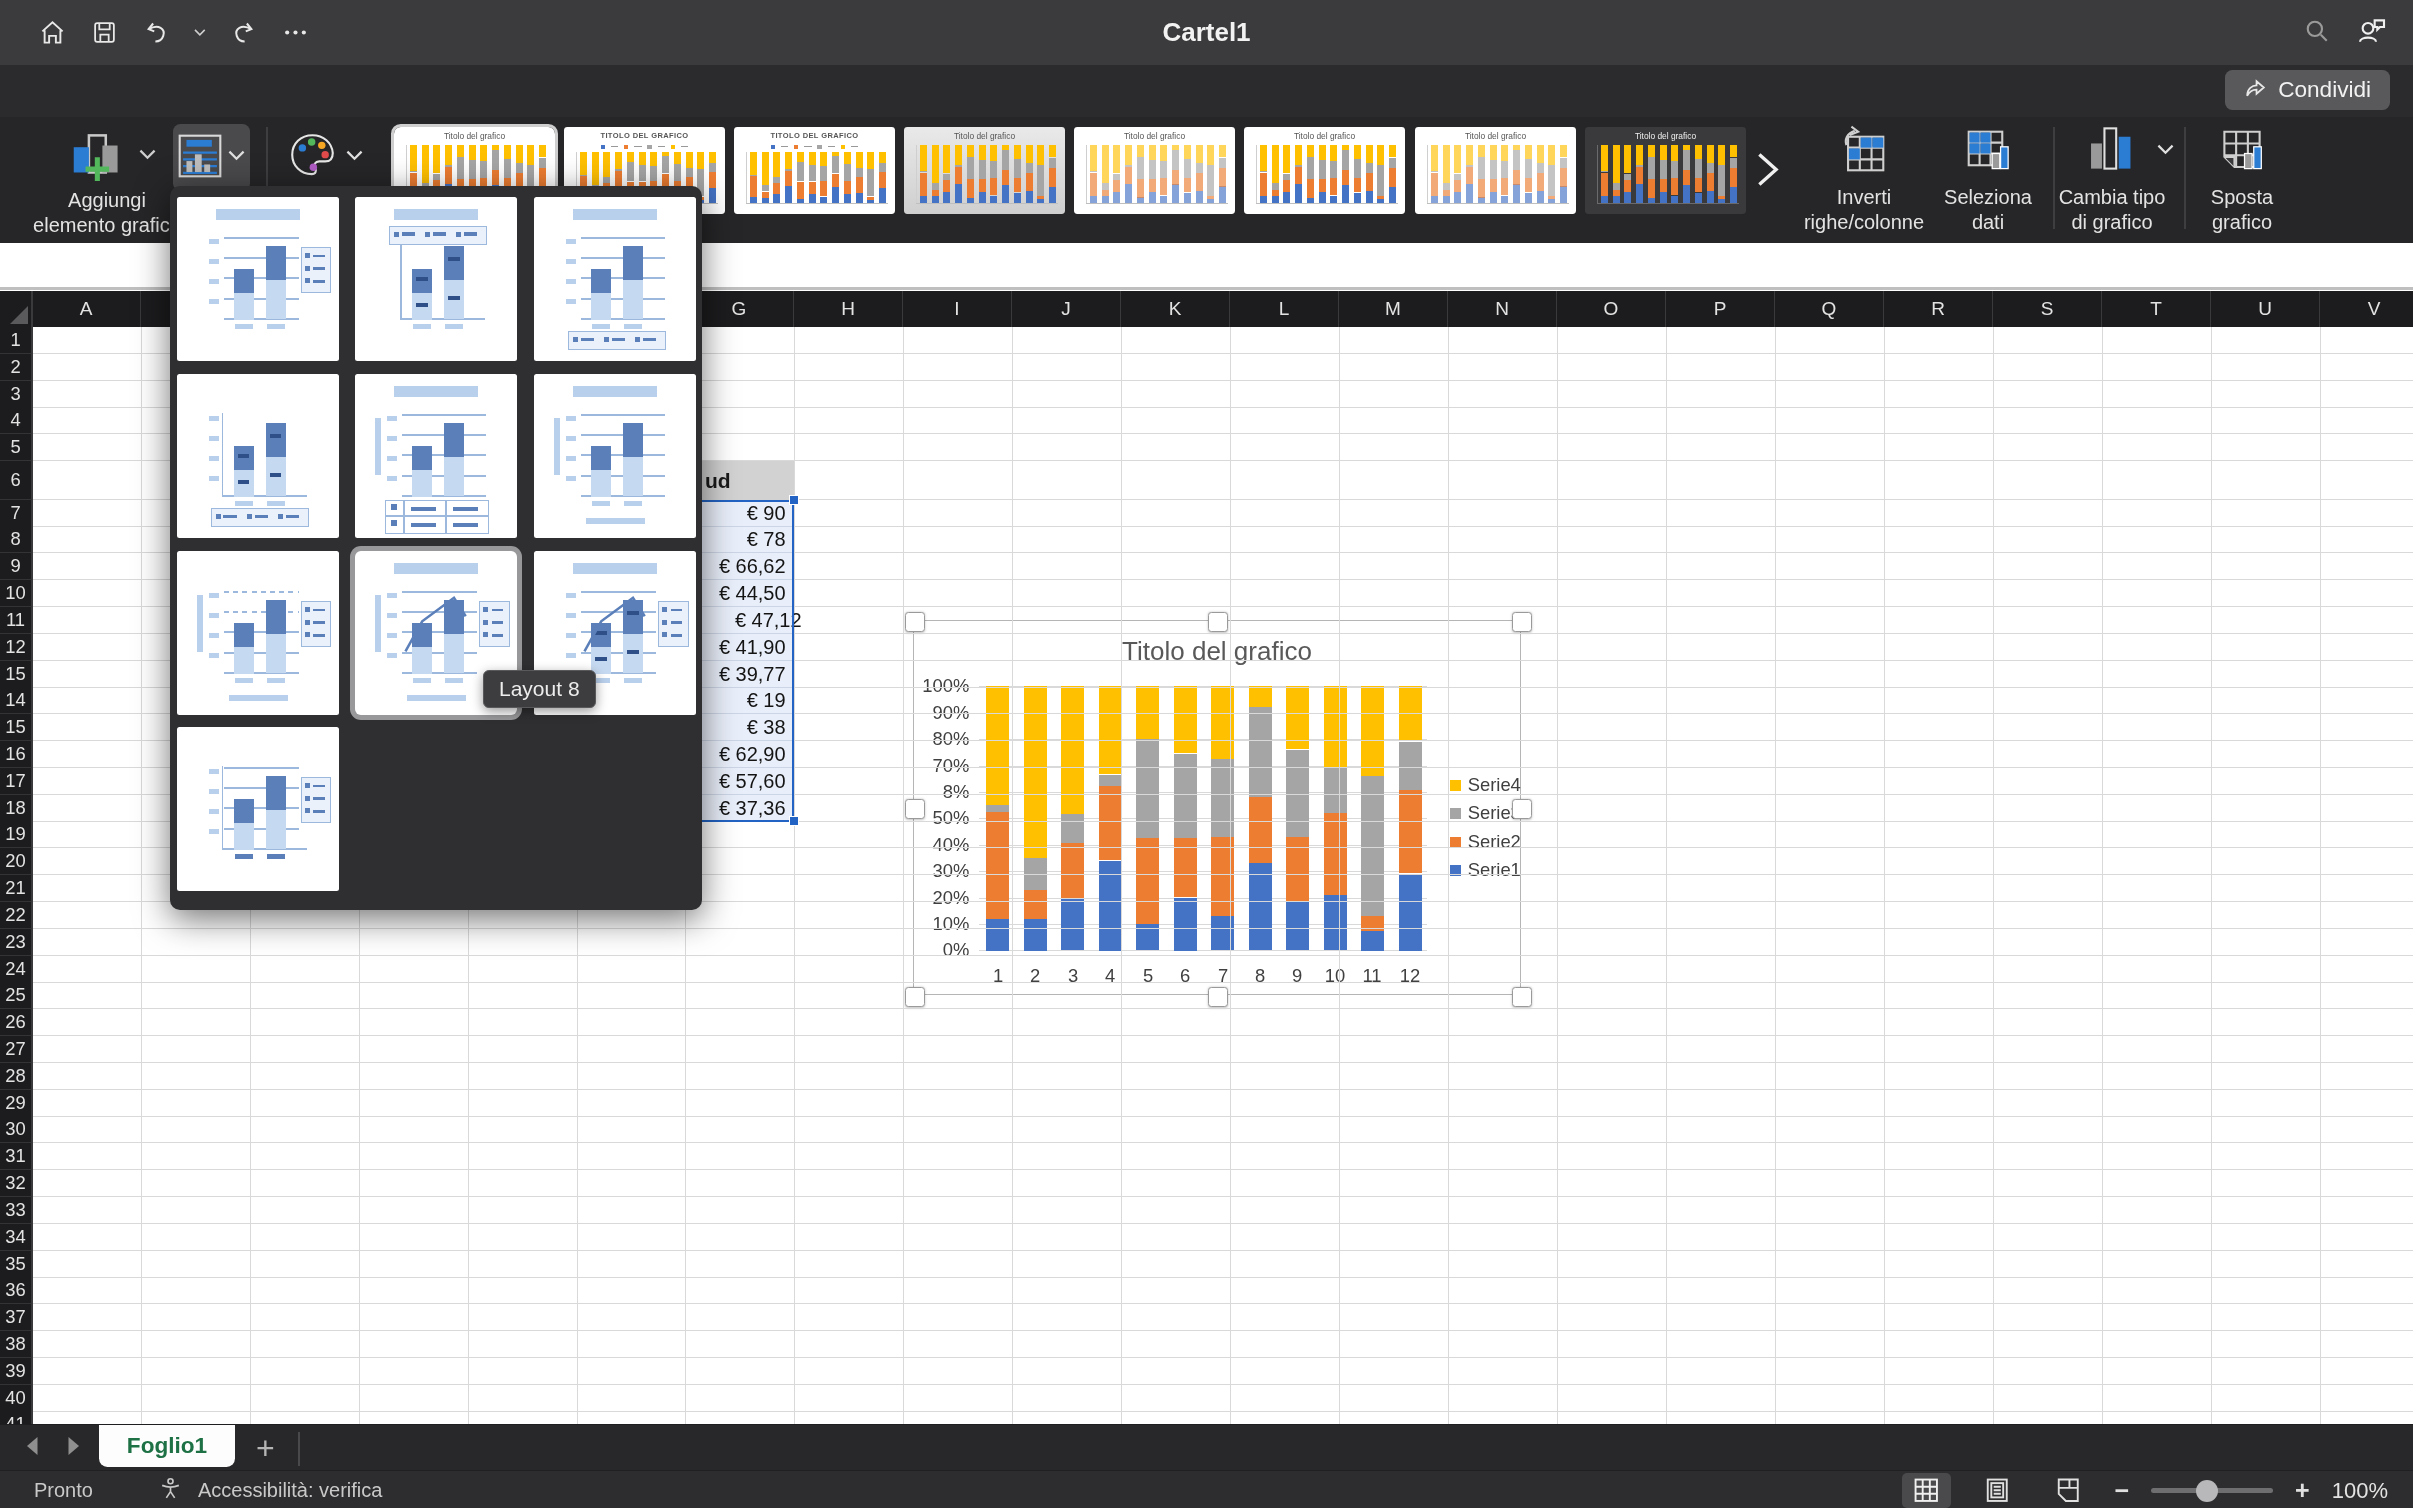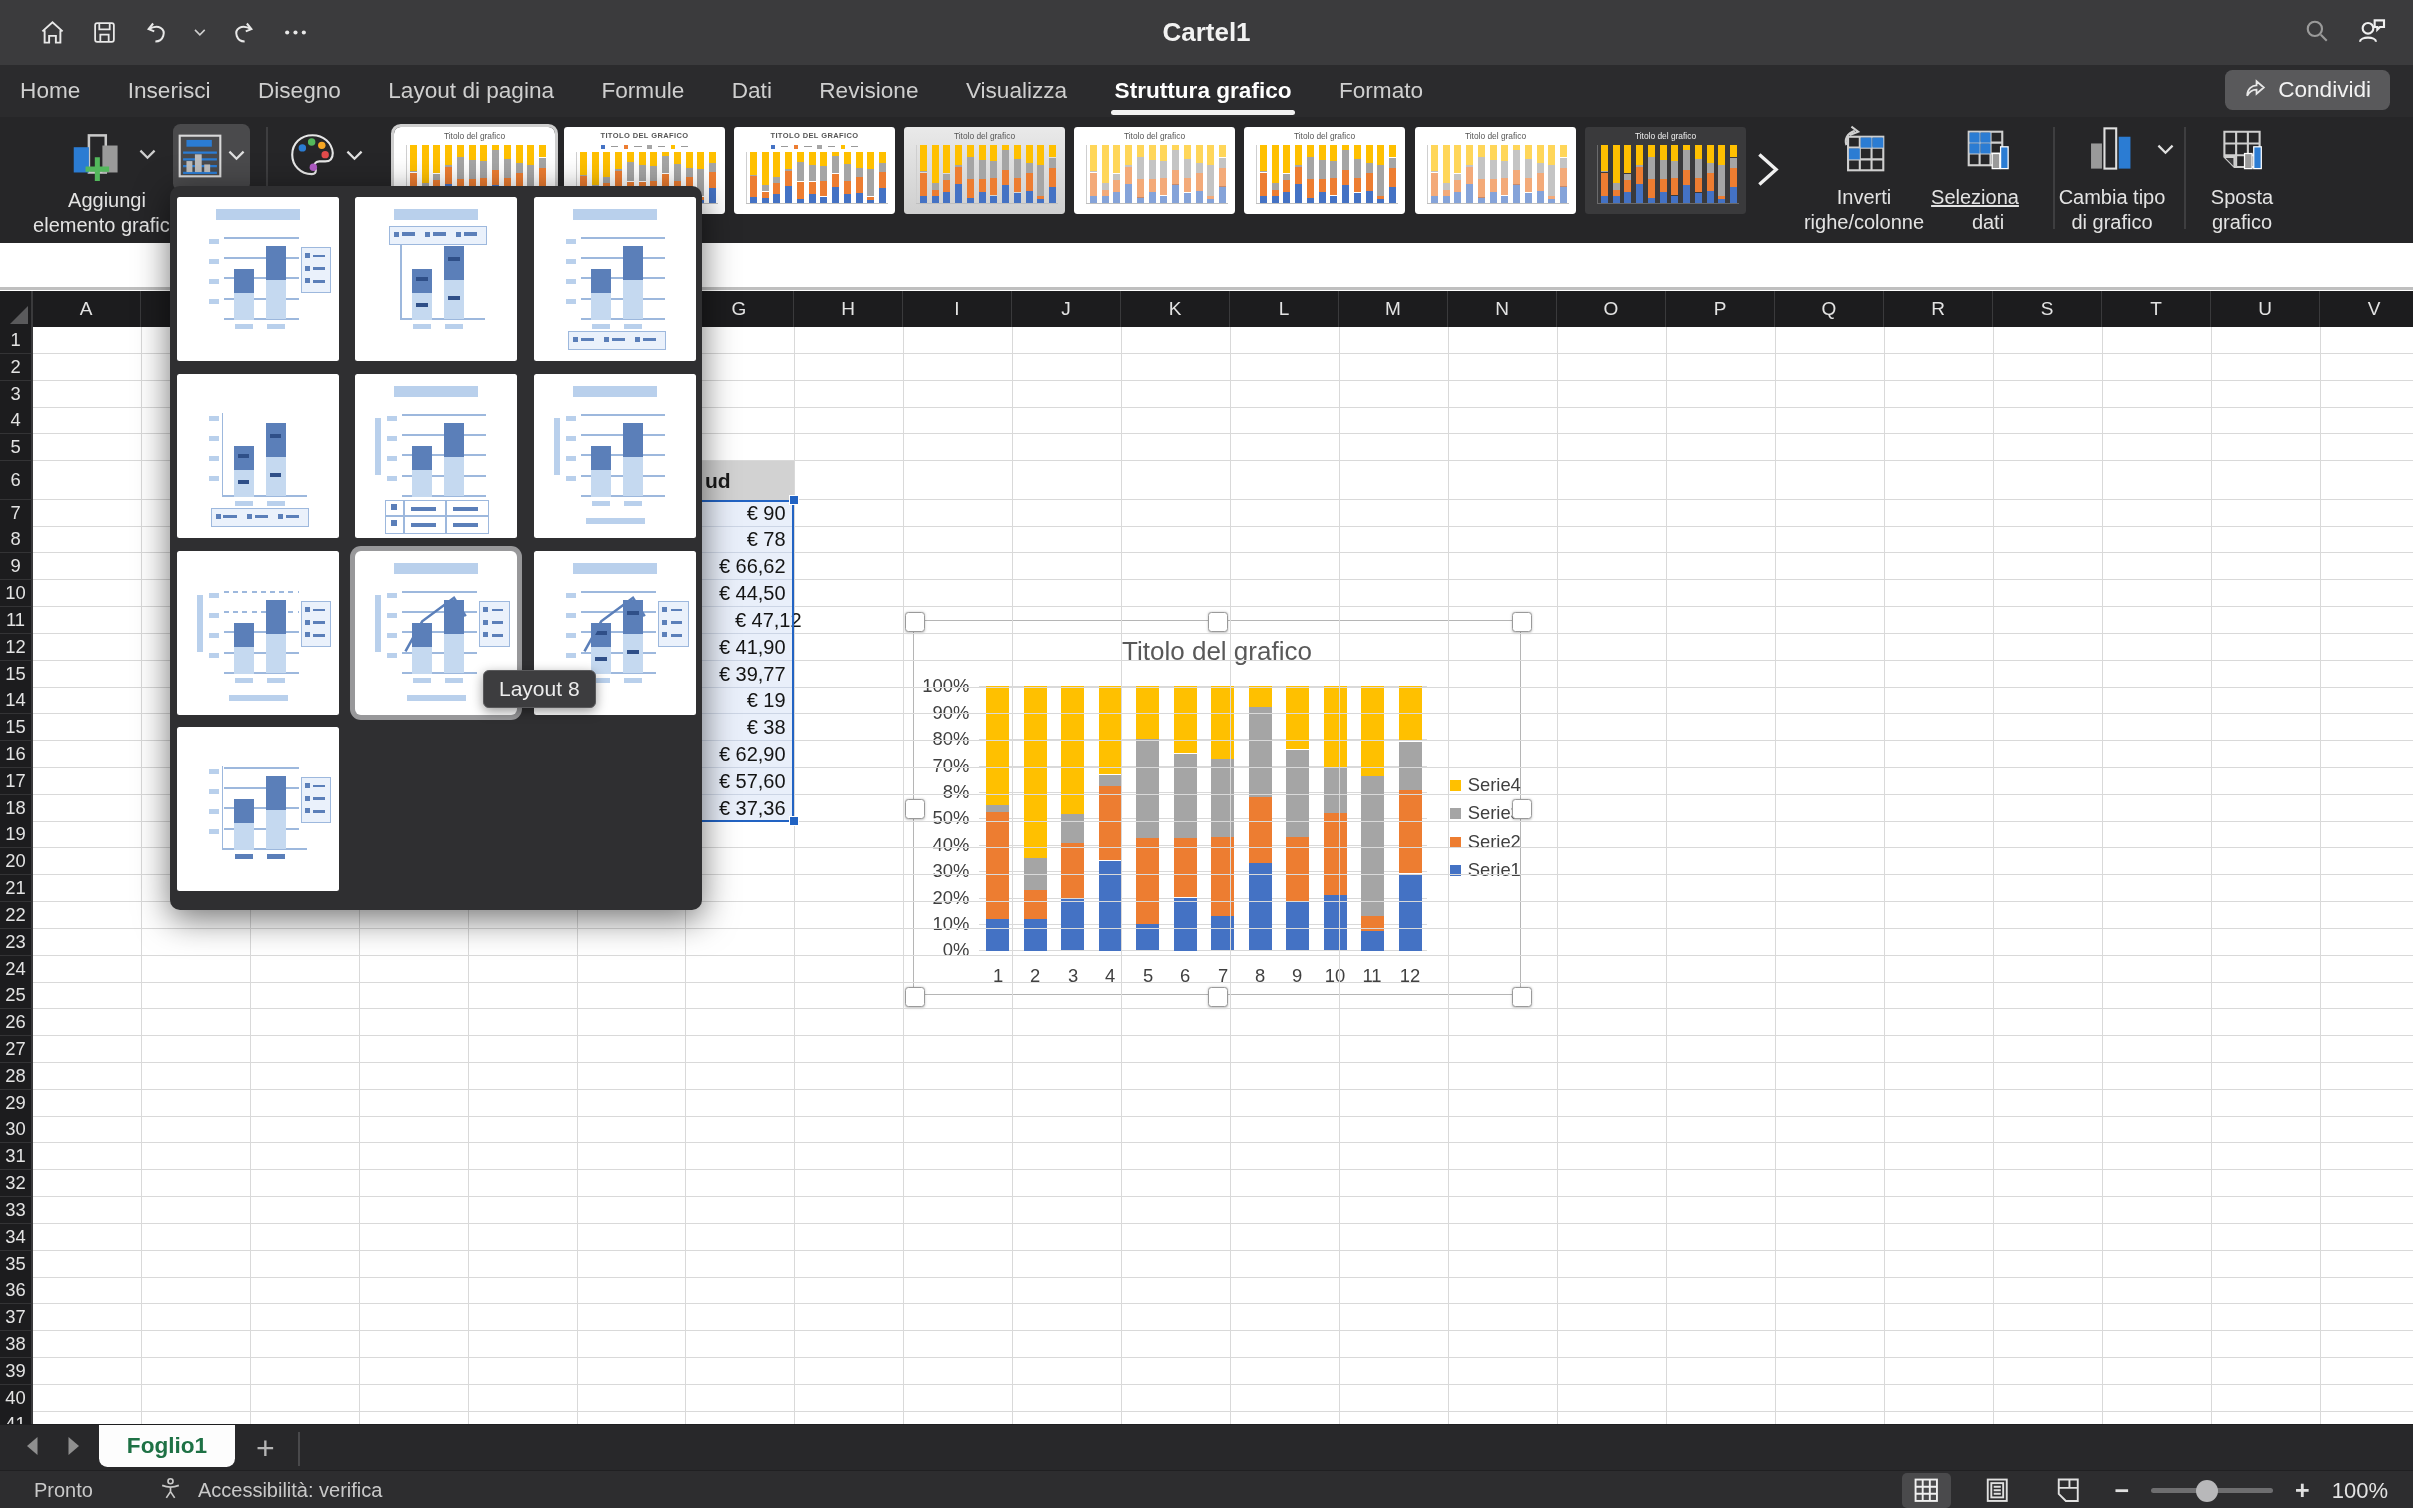--- a/index.html
+++ b/index.html
@@ -147,32 +147,20 @@
       <span>
         <svg width="32" height="32" viewBox="0 0 24 24" fill="none" stroke="#f0f0f0" stroke-width="1.6">
             <circle cx="9" cy="10" r="4"></circle>
             <path d="M3 20 C3 16 15 16 15 20"></path>
             <path d="M14 4 H21 V9 H18 L16 11 V9 H14 Z" fill="none"></path>
           </svg></span>
     </div>
   </div>
 
   <div class="abs tabrow">
-    <div class="tabs">
-        <div class="tab">Home</div>
-        <div class="tab">Inserisci</div>
-        <div class="tab">Disegno</div>
-        <div class="tab">Layout di pagina</div>
-        <div class="tab">Formule</div>
-        <div class="tab">Dati</div>
-        <div class="tab">Revisione</div>
-        <div class="tab">Visualizza</div>
-        <div class="tab active">Struttura grafico<div class="tab-underline"></div></div>
-        <div class="tab">Formato</div>
-      </div>
     <div class="share-btn">
       <span>
         <svg width="25" height="25" viewBox="0 0 24 24" fill="none" stroke="#e8e8e8" stroke-width="1.7">
             <path d="M4 20 C4 13 9 10 13 10 V6 L20 12 L13 18 V14 C9 14 6 16 4 20 Z"></path>
           </svg></span>
       <span>Condividi</span>
     </div>
   </div>
 
   <div class="abs ribbon">
@@ -697,21 +685,21 @@
           <div style="position: absolute; left: 50%; top: 8.4px; transform: translateX(-50%);"><svg width="52" height="52" viewBox="0 0 62 62" fill="none">
               <rect x="8" y="8" width="40" height="40" stroke="#cfcfcf" stroke-width="2.5"></rect>
               <path d="M8 21 H48 M8 34 H48 M21 8 V48 M34 8 V48" stroke="#cfcfcf" stroke-width="2.5"></path>
               <rect x="9" y="9" width="12" height="12" fill="#2b7cd3"></rect>
               <rect x="22" y="9" width="12" height="12" fill="#2b7cd3"></rect>
               <rect x="9" y="22" width="12" height="12" fill="#2b7cd3"></rect>
               <rect x="22" y="22" width="12" height="12" fill="#2b7cd3"></rect>
               <rect x="36" y="34" width="9" height="18" fill="#9a9a9a" stroke="#fff" stroke-width="1.5"></rect>
               <rect x="46" y="26" width="9" height="26" fill="#2b7cd3" stroke="#fff" stroke-width="1.5"></rect>
             </svg></div>
-          <div class="rbtn-label" style="left: 58px; top: 69px; text-decoration: underline;">Seleziona</div>
+          <div class="rbtn-label" style="left: 71px; top: 69px;">Seleziona</div>
           <div class="rbtn-label" style="left: 71px; top: 94px;">dati</div>
         </div>
         <div style="position: absolute; left: 2041px; top: 0px; width: 142px; height: 126px;">
           <div style="position: absolute; left: 50%; top: 8.4px; transform: translateX(-50%);"><svg width="49" height="52" viewBox="0 0 58 62" fill="none">
               <rect x="20" y="4" width="14" height="48" stroke="#e0e0e0" stroke-width="2.5"></rect>
               <rect x="4" y="22" width="13" height="30" fill="#9a9a9a"></rect>
               <rect x="37" y="14" width="14" height="38" fill="#2b7cd3"></rect>
             </svg></div>
           <div style="position: absolute; left: 116px; top: 27px;"><svg width="17" height="11.7" viewBox="0 0 12 8" fill="none" stroke="#e0e0e0" stroke-width="1.6">
               <path d="M1 1 L6 6 L11 1"></path>

